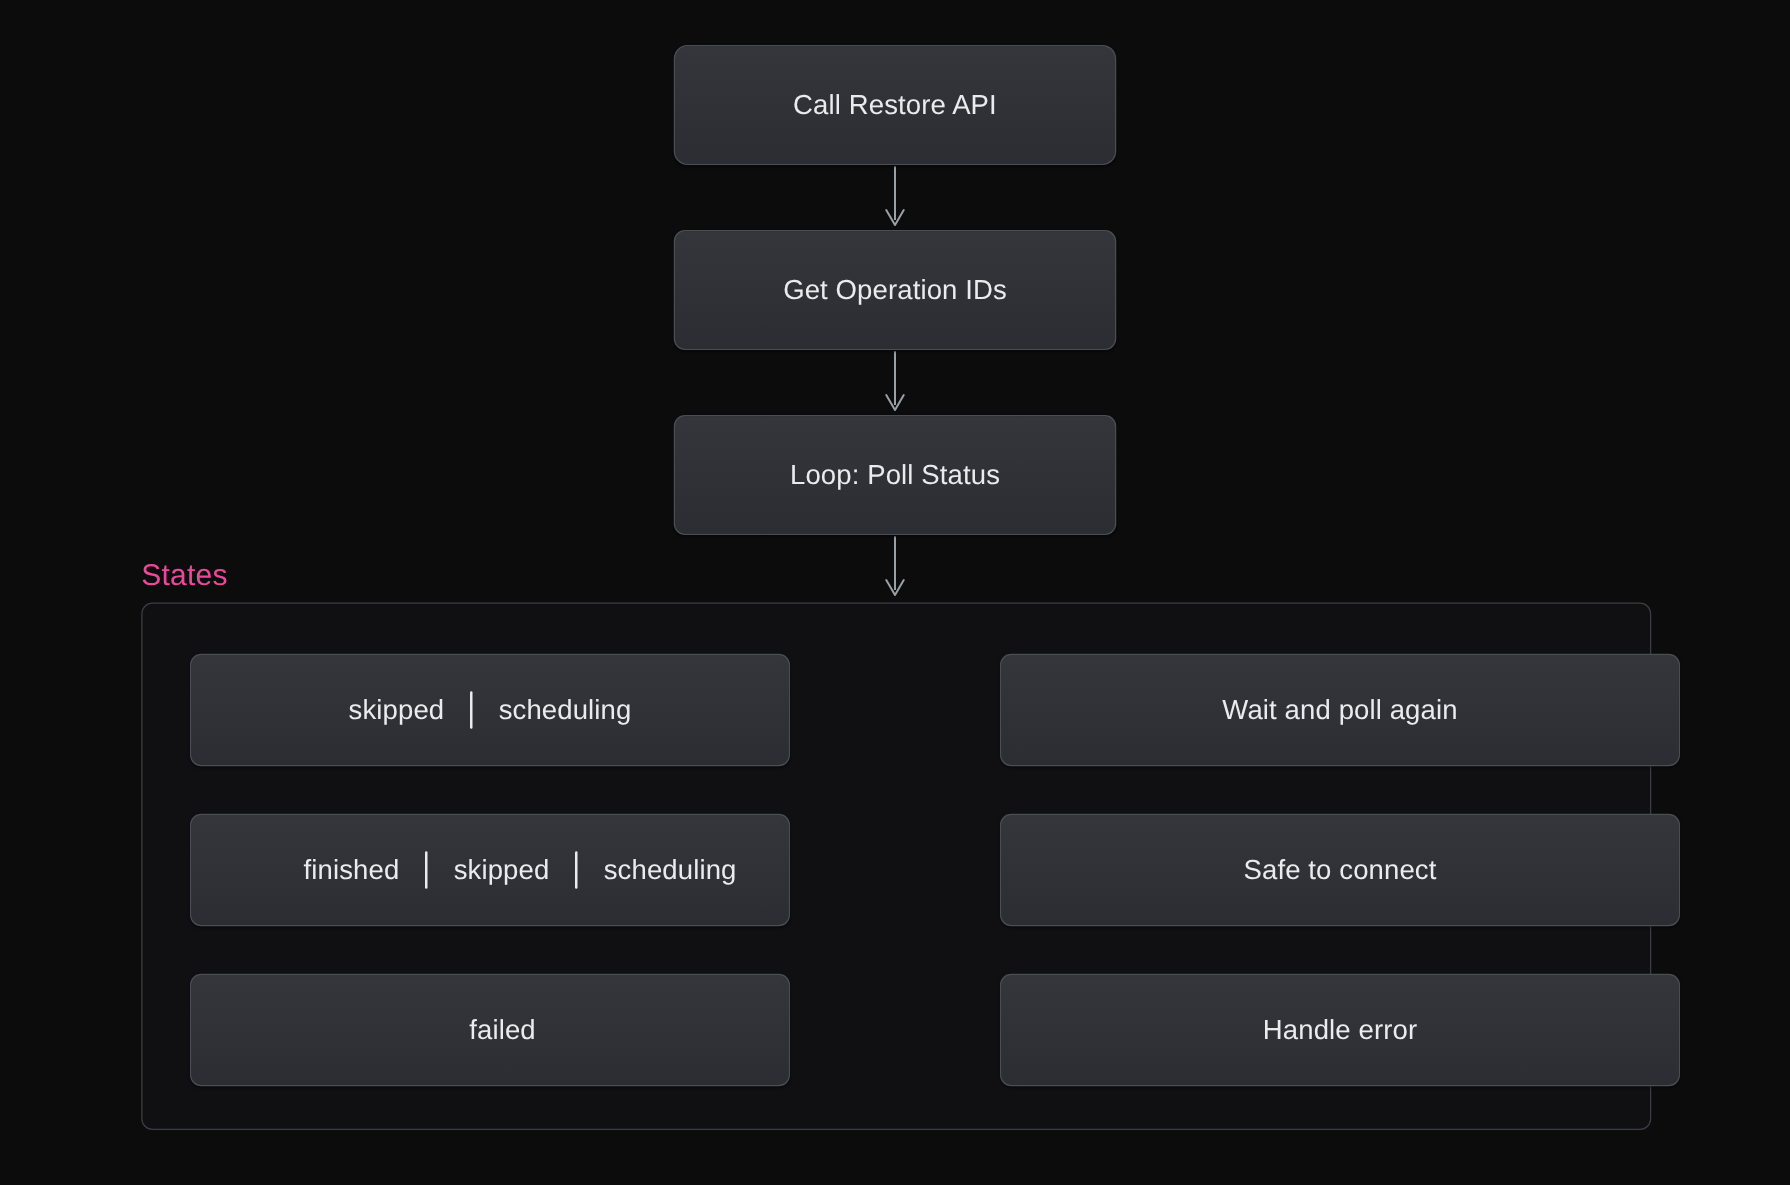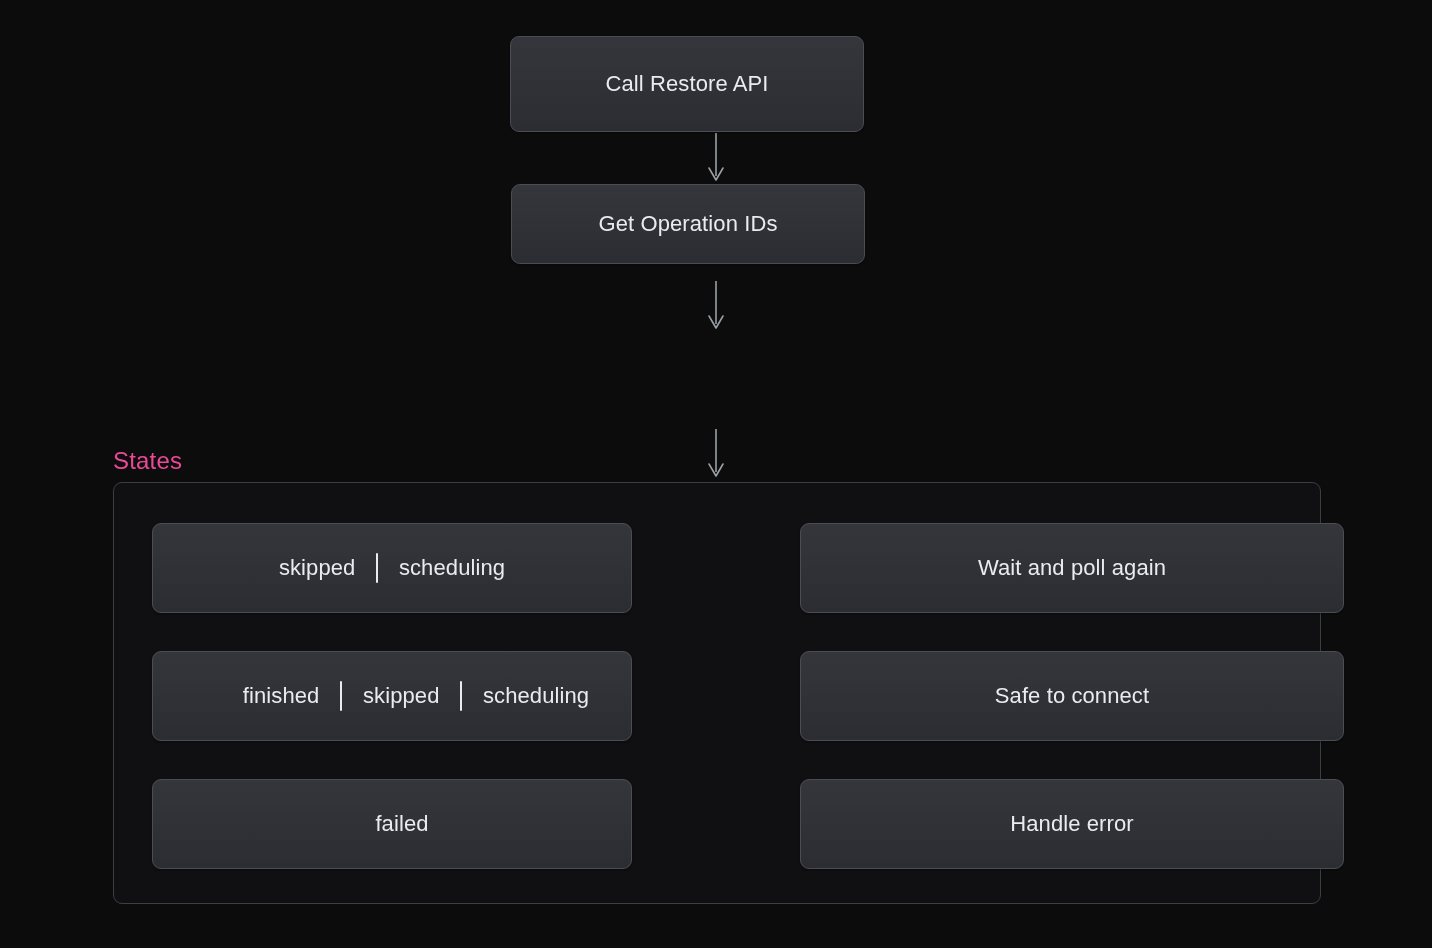--- a/index.html
+++ b/index.html
@@ -51,22 +51,22 @@
     display: inline-block;
     width: 1.5px;
     height: 30px;
     background: #e9ebee;
     margin: 0 21px;
     flex: 0 0 auto;
     border-radius: 1px;
   }
 
   
-  .n-call     { left: 510px; top: 36px;  width: 354px; height: 96px; }
-  .n-getops   { left: 511px; top: 184px; width: 354px; height: 80px; }
+  .n-call     { left: 539px; top: 36px;  width: 354px; height: 96px; border-radius: 11px; }
+  .n-getops   { left: 539px; top: 184px; width: 354px; height: 96px; }
   .n-loop     { left: 539px; top: 332px; width: 354px; height: 96px; }
 
   
   .subgraph-title {
     position: absolute;
     left: 113px;
     top: 449px;
     font-size: 24px;
     color: #ec4899;
     letter-spacing: 0.2px;
@@ -146,20 +146,23 @@
   </svg>
 
   <div class="node n-call">
     <span class="label">Call Restore API</span>
   </div>
 
   <div class="node n-getops">
     <span class="label">Get Operation IDs</span>
   </div>
 
+  <div class="node n-loop">
+    <span class="label">Loop: Poll Status</span>
+  </div>
 
   <div class="subgraph-title">States</div>
   <div class="subgraph"></div>
 
   <div class="node n-state n-running">
     <span class="label">
       <span>skipped</span>
       <span class="sep"></span>
       <span>scheduling</span>
     </span>

